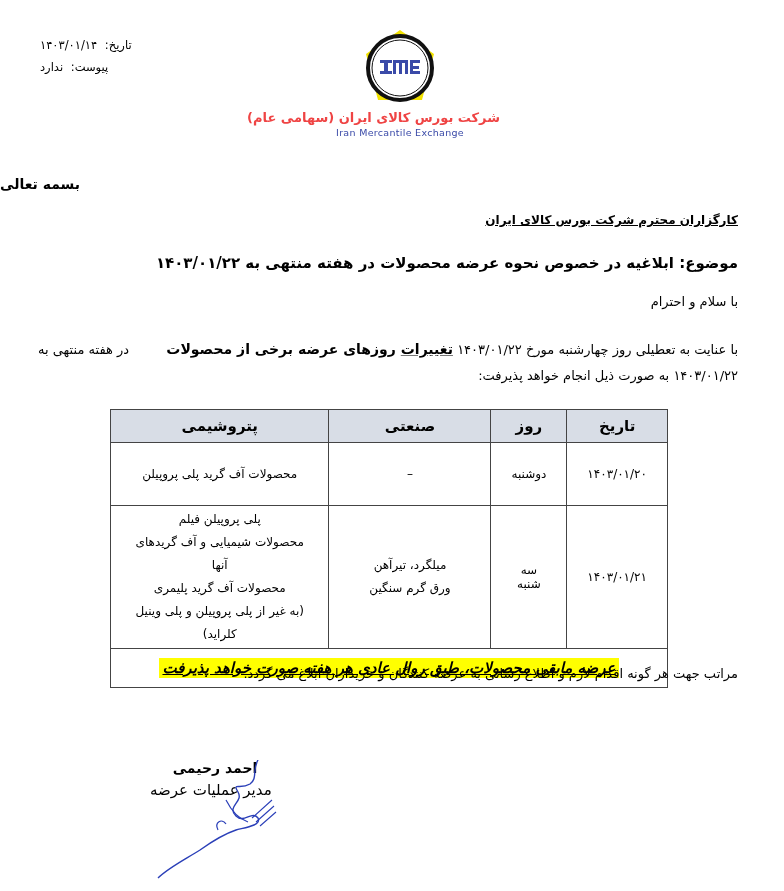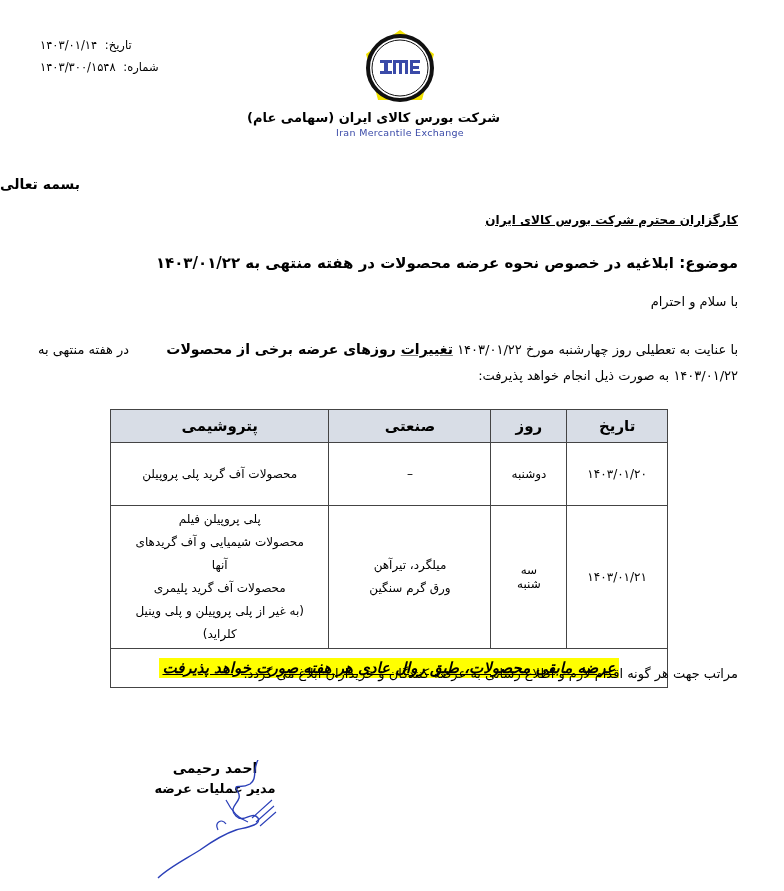--- a/index.html
+++ b/index.html
@@ -8,21 +8,21 @@
     .abs { position:absolute; }
 
     
     .meta { left:40px; top:34px; width:150px; font-size:11.5px; line-height:22px; text-align:left; }
     .meta-row { display:block; white-space:nowrap; }
     .meta-row .k { margin-left:4px; }
 
     
     .logo { left:300px; top:28px; width:200px; height:120px; text-align:center; }
     .logo svg { display:block; margin:0 auto; }
-    .logo-fa { font-size:13px; font-weight:bold; color:#000000; margin-top:2px; white-space:nowrap; }
+    .logo-fa { font-size:13px; font-weight:bold; color:#ef4444; margin-top:2px; white-space:nowrap; }
     .logo-en { font-size:9.5px; color:#3a4aa8; direction:ltr; letter-spacing:0.3px; margin-top:2px; }
 
     .besmeh { top:176px; left:0; width:784px; text-align:left; font-size:14px; font-weight:bold; }
     .addressee { top:213px; right:46px; font-size:12px; font-weight:bold; white-space:nowrap;text-decoration:underline; }
     .subject { top:254px; right:46px; font-size:15px; font-weight:bold; white-space:nowrap; }
     .greeting { top:294px; right:46px; font-size:13px; white-space:nowrap; }
     .para { top:336px; right:46px; width:700px; font-size:13px; line-height:26px; text-align:justify; }
     .para b { font-weight:bold; font-size:14px;margin-left:33px; }
     .para u { text-decoration:underline; text-decoration-color:#777; }
 
@@ -34,34 +34,34 @@
     .row1 td { height:58px; }
     .row2 td { height:95px; }
     .multi span { display:block; line-height:23px; }
     .footer-cell { height:34px; }
     .hl { background:#ffff00; font-weight:bold; font-style:italic; text-decoration:underline; font-size:15px; padding:1px 3px; }
 
     .closing { top:666px; right:46px; font-size:13px; white-space:nowrap; }
 
     .sig { left:140px; top:760px; width:170px; height:120px; }
     .sig-name { position:absolute; left:10px; top:0; width:130px; text-align:center; font-size:14px; font-weight:bold; }
-    .sig-title { position:absolute; left:10px; top:21px; width:130px; text-align:center; font-size:13px; font-weight:bold; }
+    .sig-title { position:absolute; left:10px; top:21px; width:130px; text-align:left; font-size:15px; font-weight:normal; }
     .sig svg { position:absolute; left:0; top:0; }
   </style>
 </head>
 <body>
 
 <div class="abs meta">
   <span class="meta-row">
     <span class="k">تاریخ:</span>
     <span>۱۴۰۳/۰۱/۱۴</span>
   </span>
   <span class="meta-row">
-    <span class="k">شماره:</span>
-    <span>۱۴۰۳/۳۰۰/۱۵۴۸</span>
+    <span class="k">پیوست:</span>
+    <span>ندارد</span>
   </span>
 </div>
 
 <div class="abs logo">
   <svg width="80" height="80" viewBox="0 0 80 80">
     <polygon points="40,2 74,26 62,72 18,72 6,26" fill="#f2e200"></polygon>
     <circle cx="40" cy="40" r="32" fill="#ffffff" stroke="#111111" stroke-width="4"></circle>
     <circle cx="40" cy="40" r="28" fill="none" stroke="#111111" stroke-width="1"></circle>
     <g fill="#3a4aa8">
       <rect x="20" y="32" width="12" height="3"></rect>

